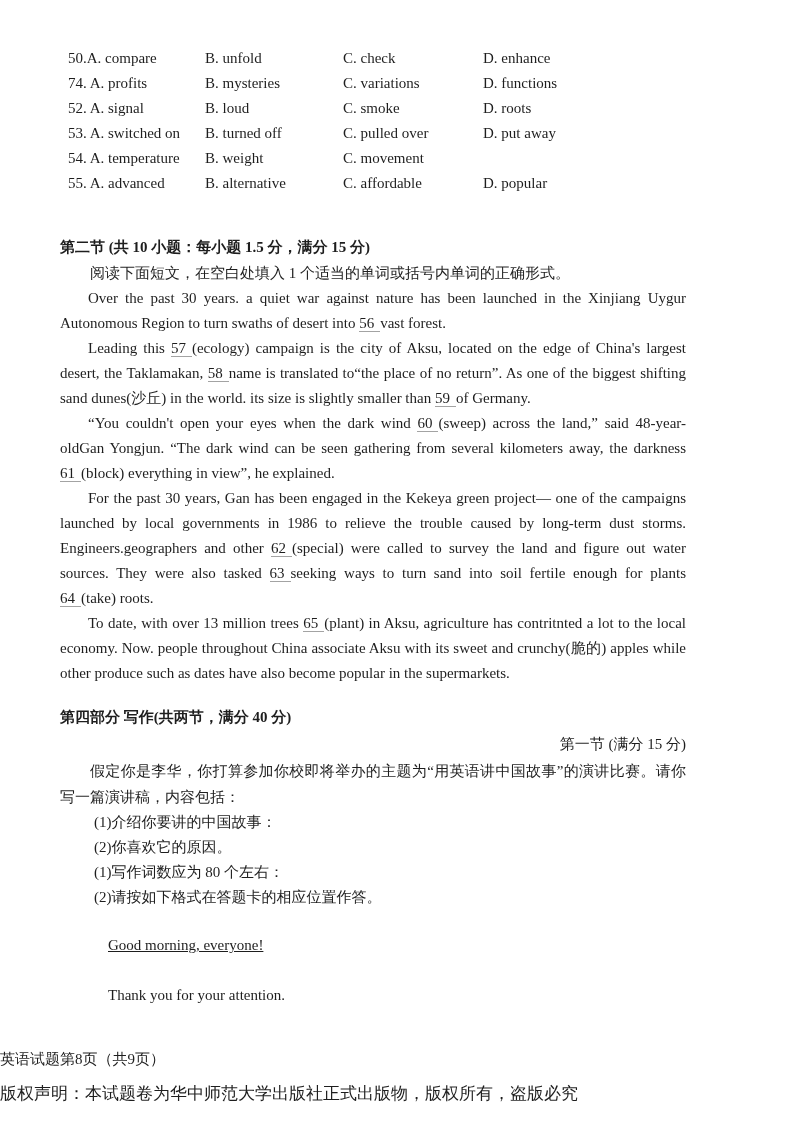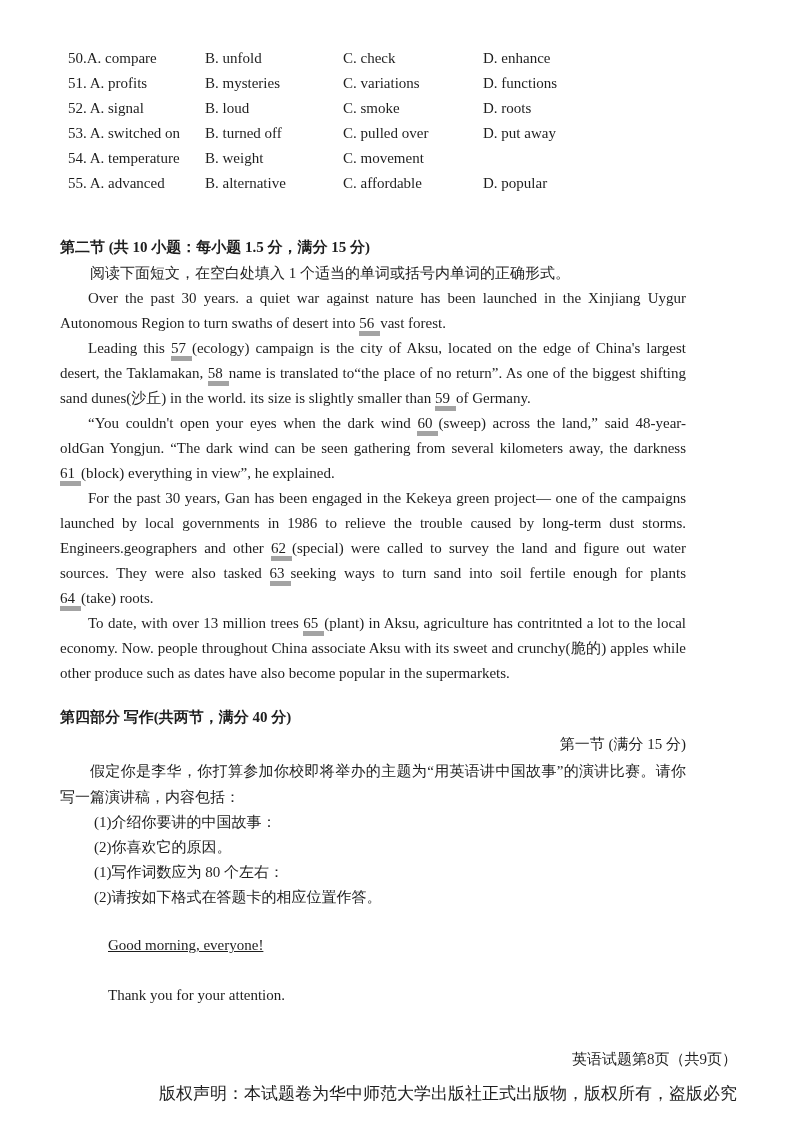--- a/index.html
+++ b/index.html
@@ -16,50 +16,50 @@
 
   
   .options { margin-left: 8px; }
   .opt-row { display: grid; grid-template-columns: 137px 138px 140px auto; line-height: 25px; }
   .opt-cell { white-space: nowrap; }
 
   
   .sec2-heading { margin-top: 38px; line-height: 26px; font-weight: bold; }
   .instruction { line-height: 26px; text-indent: 30px; }
   .para { text-align: justify; line-height: 25px; text-indent: 28px; }
-  .blank { border-bottom: 5px solid #a3a3a3; padding-right: 6px; }
+  .blank { border-bottom: 1px solid #a3a3a3; padding-right: 6px; }
 
   
   .sec4-heading { margin-top: 18px; line-height: 27px; font-weight: bold; }
   .sec4-sub { line-height: 27px; text-align: right; }
   .prompt { text-align: justify; line-height: 26px; text-indent: 30px; }
   .point-line { padding-left: 34px; line-height: 25px; }
   .speech-open { margin-top: 23px; padding-left: 48px; line-height: 25px; text-decoration: underline; }
   .speech-close { margin-top: 25px; padding-left: 48px; line-height: 25px; }
 
   
-  .footer { position: absolute; left: 0; right: 7px; top: 1048px; text-align: right; }
+  .footer { position: absolute; left: 0; right: 17px; top: 1048px; text-align: left; }
   .footer-page { font-size: 15px; line-height: 22px; }
   .footer-copy { margin-top: 12px; font-size: 17px; line-height: 24px; }
 </style>
 </head>
 <body>
 
 <div class="page">
   <div class="content">
 
     <div class="options">
         <div class="opt-row">
           <div class="opt-cell">50.A. compare</div>
           <div class="opt-cell">B. unfold</div>
           <div class="opt-cell">C. check</div>
           <div class="opt-cell">D. enhance</div>
         </div>
         <div class="opt-row">
-          <div class="opt-cell">51. A. profits</div>
+          <div class="opt-cell">74. A. profits</div>
           <div class="opt-cell">B. mysteries</div>
           <div class="opt-cell">C. variations</div>
           <div class="opt-cell">D. functions</div>
         </div>
         <div class="opt-row">
           <div class="opt-cell">52. A. signal</div>
           <div class="opt-cell">B. loud</div>
           <div class="opt-cell">C. smoke</div>
           <div class="opt-cell">D. roots</div>
         </div>

